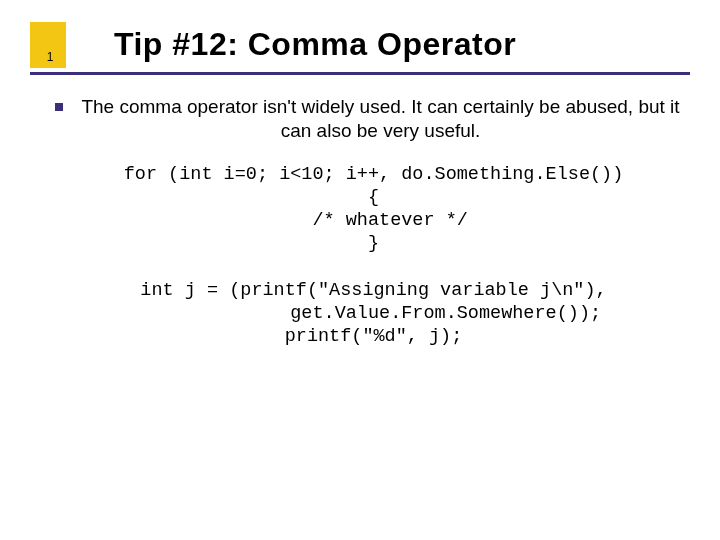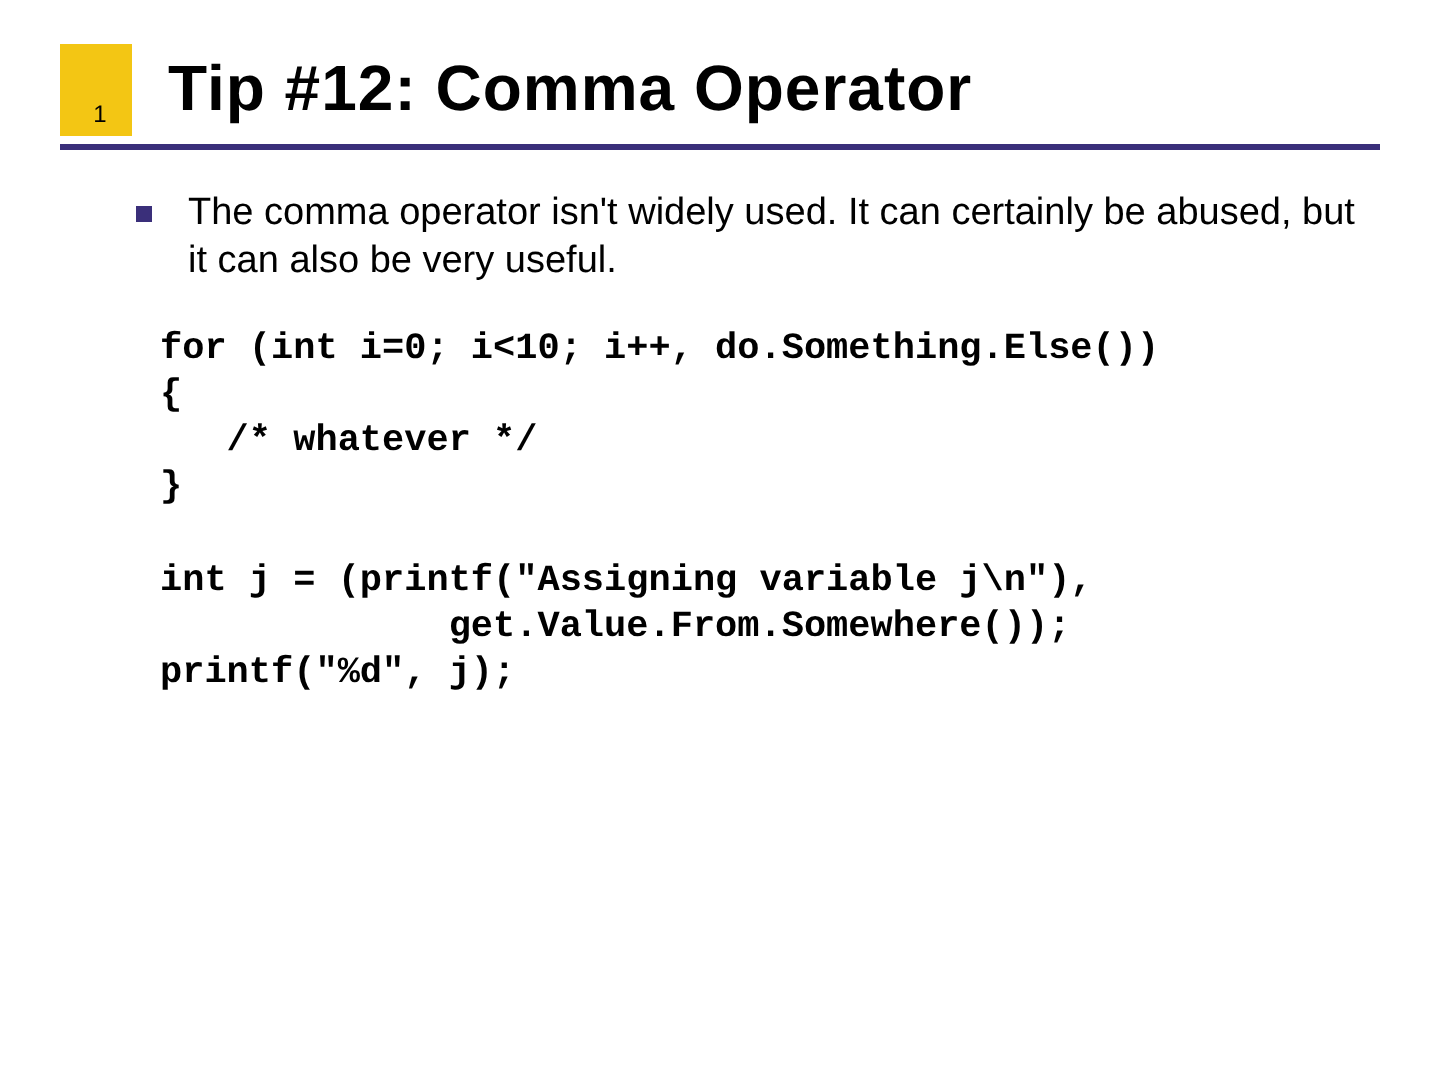--- a/index.html
+++ b/index.html
@@ -40,39 +40,40 @@
     left: 12px;
     width: 16px;
     text-align: center;
     font-size: 12px;
     z-index: 3;
     color: #000;
   }
   .title-text {
     position: absolute;
     top: 4px;
-    left: 54px;
+    left: 84px;
     font-size: 32px;
     font-weight: bold;
     letter-spacing: 0.5px;
   }
   .title-underline {
     position: absolute;
     top: 50px;
     left: 0;
     right: 0;
     height: 3px;
     background: #3a2f7a;
     z-index: 0;
   }
   .content {
     position: absolute;
     top: 95px;
-    left: 68px;
+    left: 55px;
     right: 40px;
+    text-align: center;
   }
   .bullet {
     display: flex;
     align-items: flex-start;
     margin-bottom: 20px;
   }
   .bullet .marker {
     width: 8px;
     height: 8px;
     background: #3a2f7a;
@@ -81,21 +82,21 @@
     flex: 0 0 8px;
   }
   .bullet .text {
     font-size: 19px;
     line-height: 1.25;
   }
   .code-block {
     margin-left: 12px;
     font-family: "Courier New", Courier, monospace;
     font-size: 18.5px;
-    font-weight: bold;
+    font-weight: normal;
     line-height: 1.25;
     white-space: pre;
     margin-bottom: 24px;
   }
 </style>
 </head>
 <body>
 
 <div class="slide">
 

